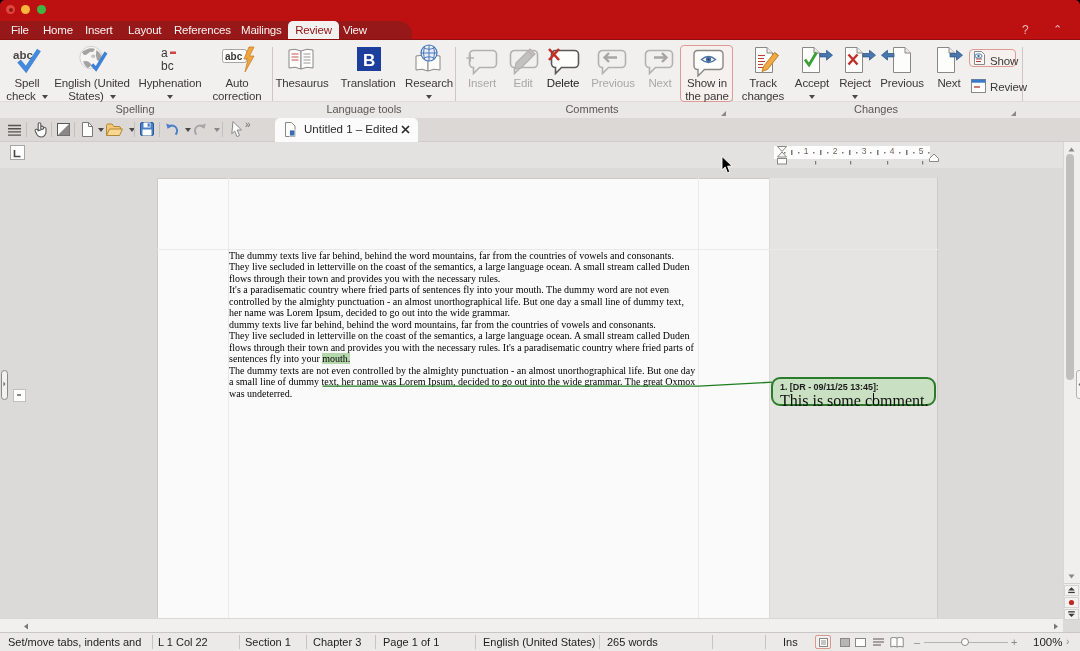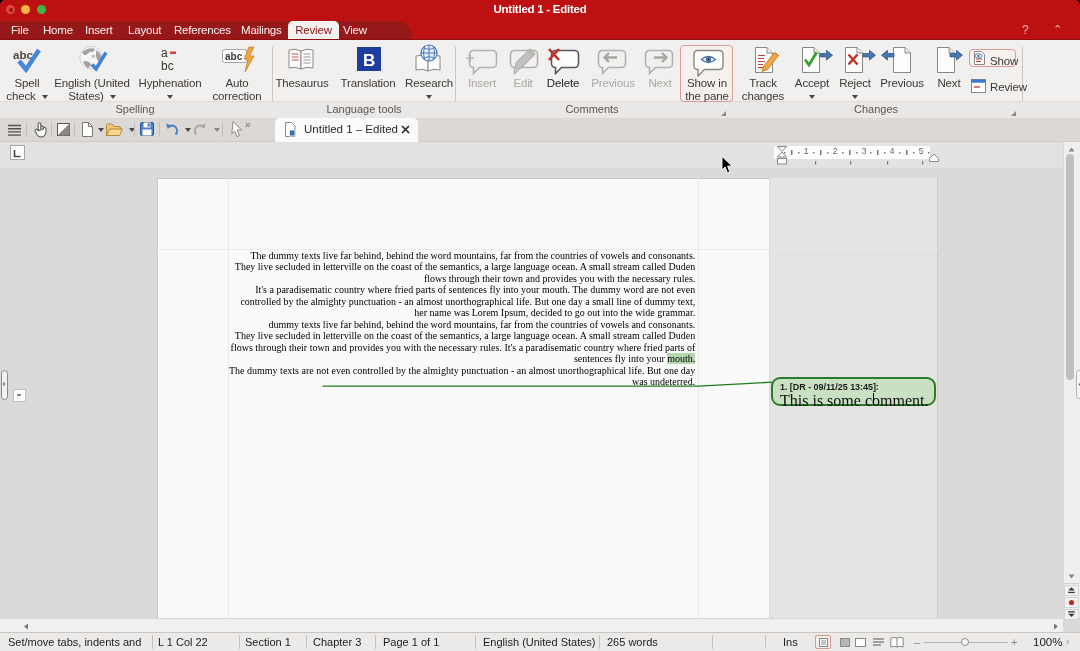--- a/index.html
+++ b/index.html
@@ -46,21 +46,21 @@
 #tabsel { position:absolute; left:10px; top:3px; width:15px; height:15px; background:#fdfdfd; border:1px solid #a8a6a4; }
 #rulerband { position:absolute; left:774px; top:4px; width:156px; height:13px; background:#fdfdfd; }
 .rnum { position:absolute; top:4px; font-size:8.5px; color:#6b625d; width:10px; text-align:center; }
 
 
 #docarea { left:0; top:168px; width:1062px; height:450px; background:#dcdad9; overflow:hidden; }
 #page { position:absolute; left:156.5px; top:9.5px; width:781px; height:441px; background:#fbfafa; border:1px solid #cccac8; border-bottom:none; }
 #commentcol { position:absolute; left:769px; top:10px; width:168px; height:440px; background:#e6e4e2; border-left:1px solid #dcdad8; }
 .mline { position:absolute; background:#eceae8; }
 #doctext { position:absolute; left:229px; top:81.5px; font-family:"Liberation Serif", serif; font-size:10px; color:#000; }
-#doctext div { height:11.5px; line-height:11.5px; white-space:nowrap;text-align:right; }
+#doctext div { height:11.5px; line-height:11.5px; white-space:nowrap; }
 #commentbox { position:absolute; left:771px; top:209px; width:165px; height:29px; background:#c9e0c2; border:2px solid #2a7c2a; border-radius:9px; }
 #commentbox .h { position:absolute; left:7px; top:2.5px; font-size:9px; font-weight:bold; color:#1c1c1c; letter-spacing:-0.05px;}
 #commentbox .b { position:absolute; left:7px; top:13px; font-size:16px; font-family:"Liberation Serif", serif; color:#111; }
 .anchor-hl { background:#b5d7ac; }
 
 
 #hscroll { left:0; top:618px; width:1063px; height:14px; background:#f1f0ef; border-top:1px solid #d9d7d5;}
 #statusbar { left:0; top:632px; width:1080px; height:19px; background:#eceae9; border-top:1px solid #c9c6c4; }
 .sbitem { position:absolute; top:3px; font-size:11px; color:#1d1d1d; }
 .sbsep { position:absolute; top:2px; width:1px; height:14px; background:#c6c4c2; }
@@ -72,21 +72,20 @@
 </style>
 </head>
 <body>
 
 <div class="abs" style="left:0;top:0;width:1080px;height:10px;background:#000;z-index:0;"></div>
 <div class="abs" id="titlebar">
   <div class="tl" style="left:6px;top:5px;width:9px;height:9px;background:#e2463d;"></div>
   <div class="tl" style="left:8.5px;top:7.5px;width:4px;height:4px;background:#8c1d14;"></div>
   <div class="tl" style="left:21px;top:5px;width:9px;height:9px;background:#f6b73c;"></div>
   <div class="tl" style="left:36.5px;top:5px;width:9px;height:9px;background:#3fb546;"></div>
-  <div id="title-text">Untitled 1 - Edited</div>
 </div>
 
 <div class="abs" id="menubar">
   <div id="menudark"></div>
   <div class="menuitem" style="left:11px;">File</div>
   <div class="menuitem" style="left:43px;">Home</div>
   <div class="menuitem" style="left:85px;">Insert</div>
   <div class="menuitem" style="left:128px;">Layout</div>
   <div class="menuitem" style="left:174px;">References</div>
   <div class="menuitem" style="left:241px;">Mailings</div>
@@ -376,20 +375,21 @@
     <div>They live secluded in letterville on the coast of the semantics, a large language ocean. A small stream called Duden</div>
     <div>flows through their town and provides you with the necessary rules.</div>
     <div>It's a paradisematic country where fried parts of sentences fly into your mouth. The dummy word are not even</div>
     <div>controlled by the almighty punctuation - an almost unorthographical life. But one day a small line of dummy text,</div>
     <div>her name was Lorem Ipsum, decided to go out into the wide grammar.</div>
     <div>dummy texts live far behind, behind the word mountains, far from the countries of vowels and consonants.</div>
     <div>They live secluded in letterville on the coast of the semantics, a large language ocean. A small stream called Duden</div>
     <div>flows through their town and provides you with the necessary rules. It's a paradisematic country where fried parts of</div>
     <div>sentences fly into your <span class="anchor-hl">mouth.</span></div>
     <div>The dummy texts are not even controlled by the almighty punctuation - an almost unorthographical life. But one day</div>
+    <div>a small line of dummy text, her name was Lorem Ipsum, decided to go out into the wide grammar. The great Oxmox</div>
     <div>was undeterred.</div>
   </div>
 
   <svg class="abs" style="left:322px;top:211px;" width="455" height="12" viewBox="0 0 455 12">
     <path d="M0.5 7.2 H377 L450 3.2" stroke="#1e7d1e" stroke-width="1.3" fill="none"></path>
   </svg>
   <div id="commentbox">
     <div class="h">1. [DR - 09/11/25 13:45]:</div>
     <div class="b">This is some comment.</div>
     <div class="abs" style="left:100px;top:13.5px;width:1px;height:10px;background:#000;"></div>

